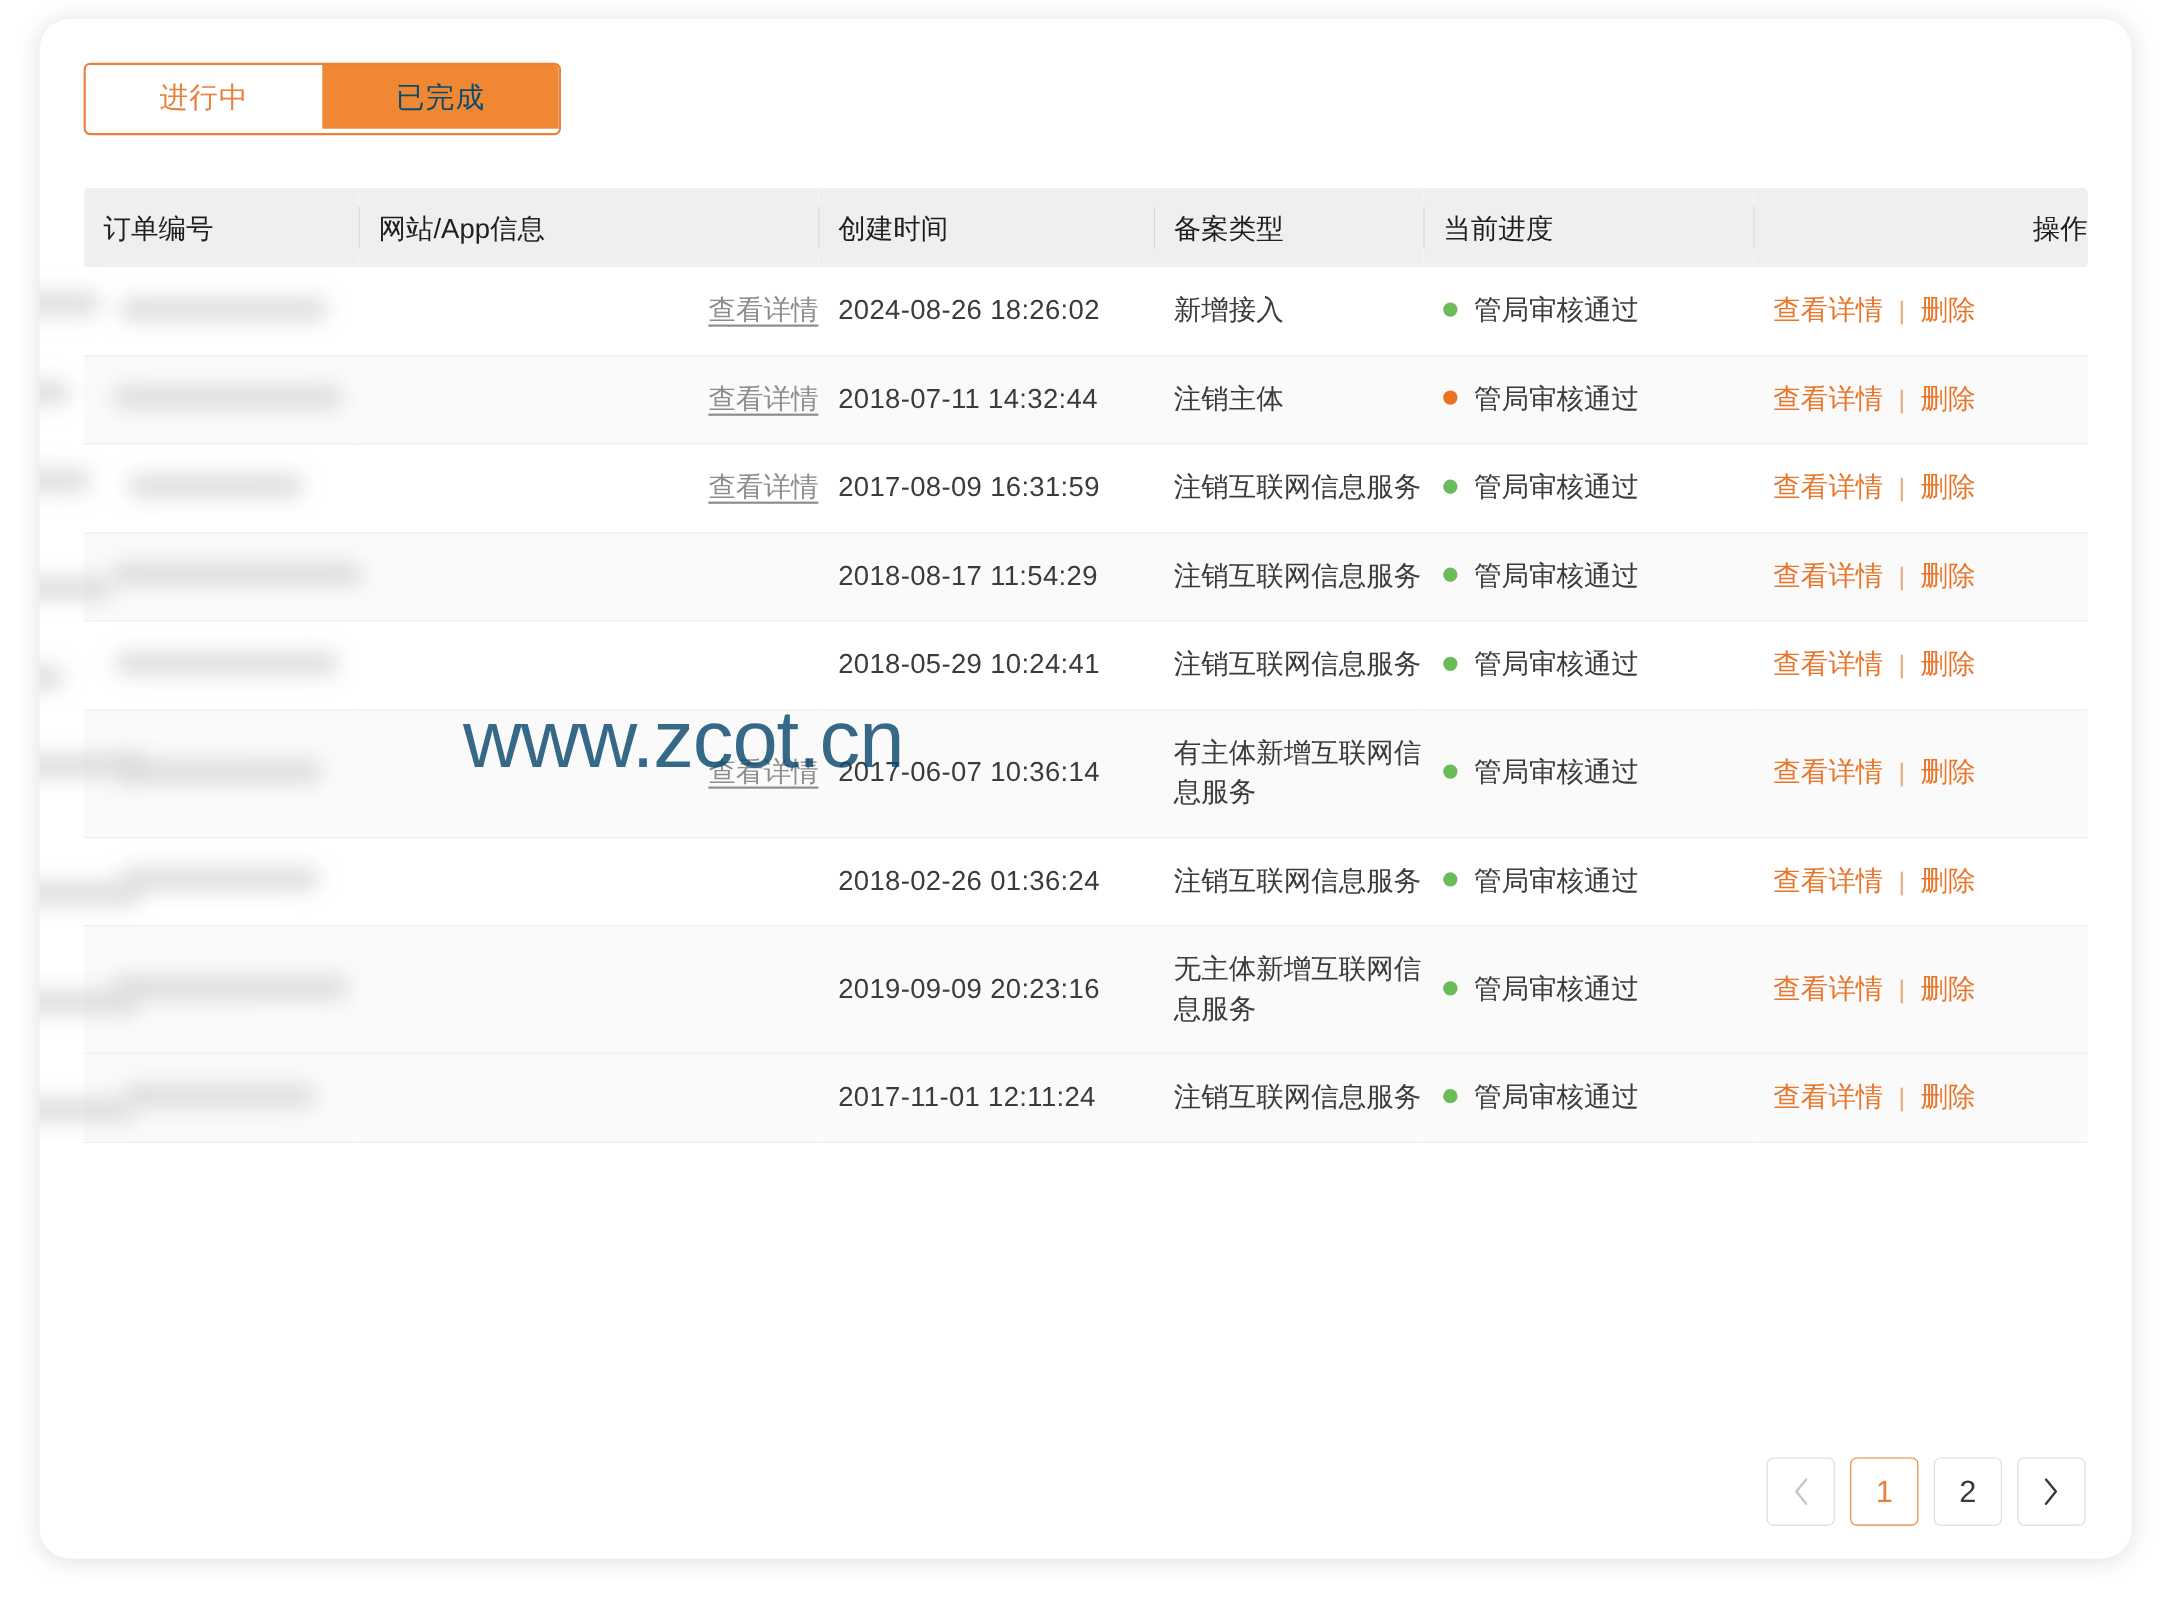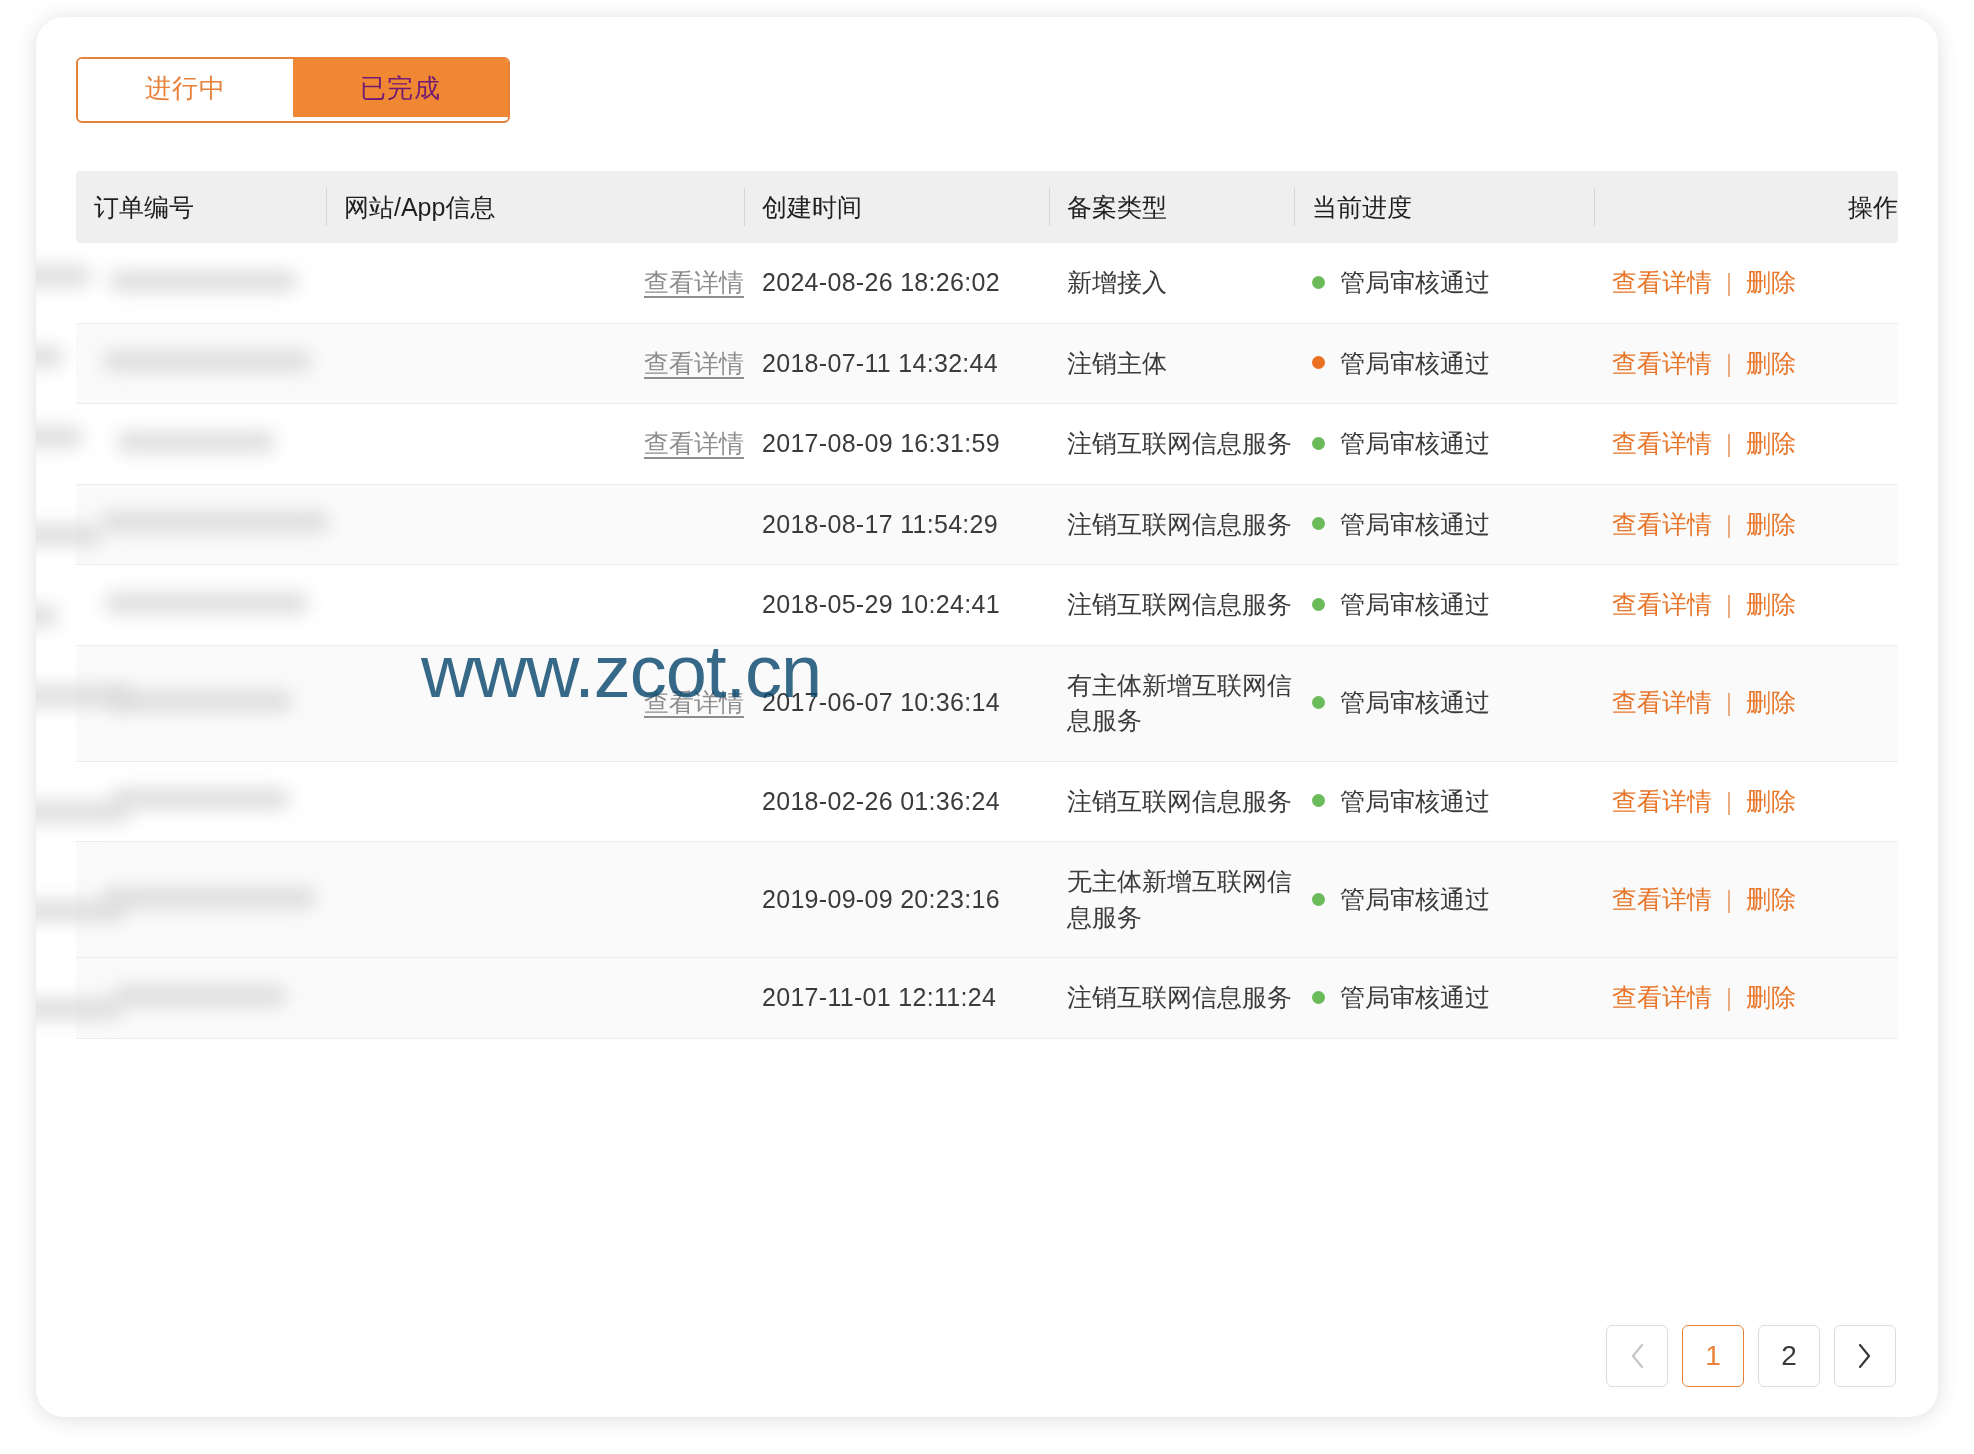--- a/index.html
+++ b/index.html
@@ -58,21 +58,21 @@
     box-sizing: border-box;
     cursor: pointer;
     user-select: none;
   }
   .tab.inactive {
     background: #ffffff;
     color: #e8813a;
   }
   .tab.active {
     background: #ef8733;
-    color: #701a75;
+    color: #0c4a6e;
   }
 
   
   .table-wrap {
     position: absolute;
     left: 40px;
     top: 154px;
     width: 1822px;
   }
   table.data {

